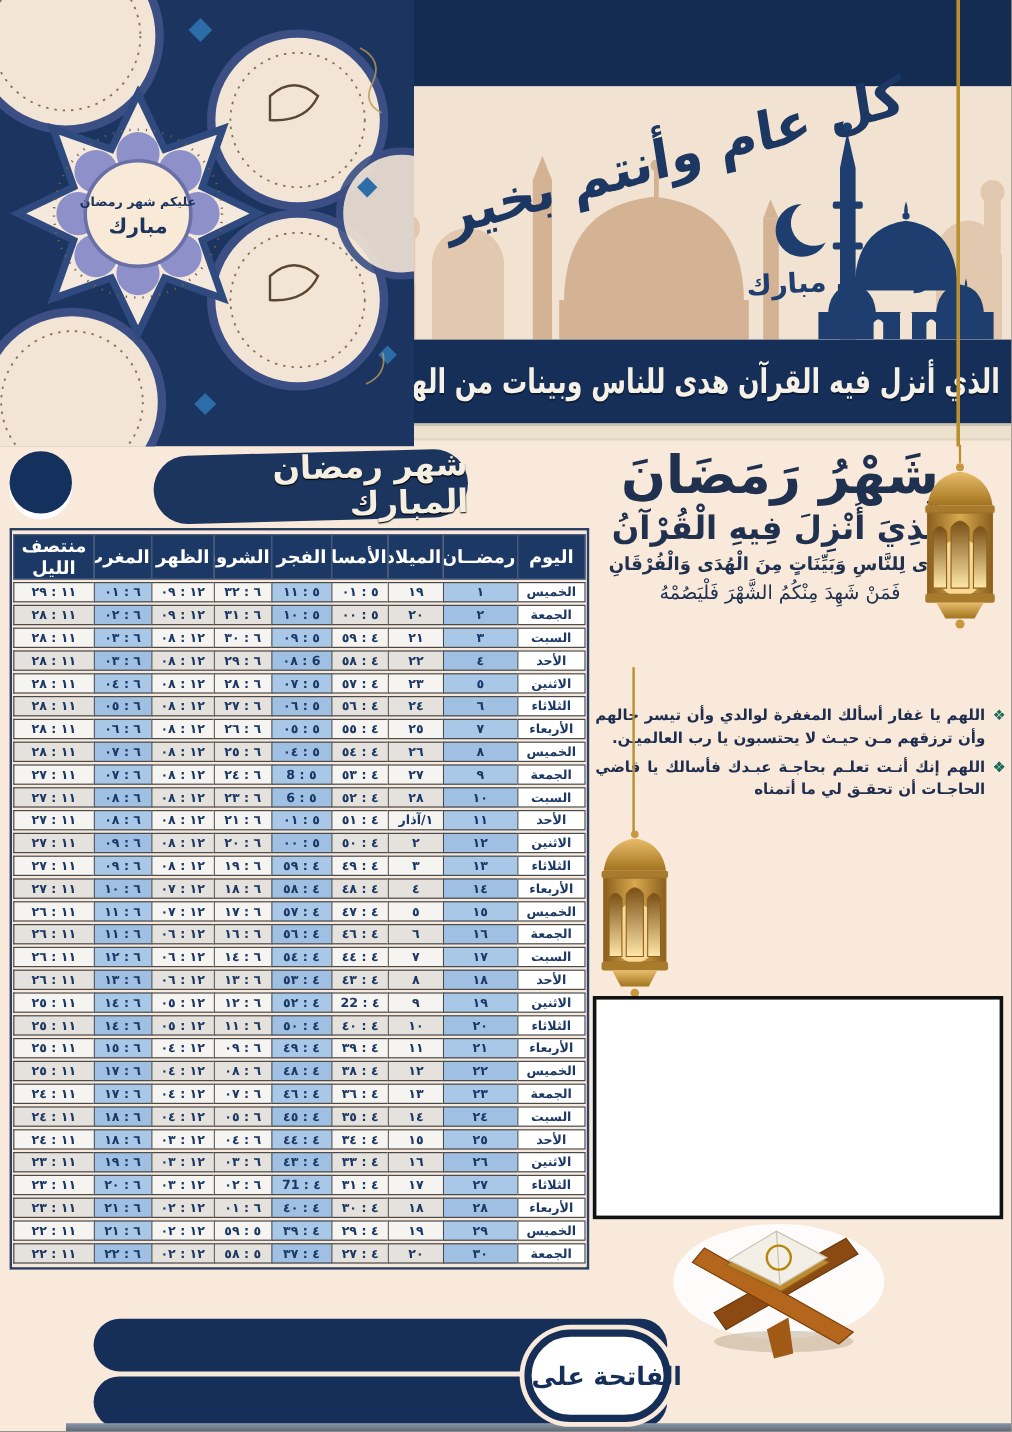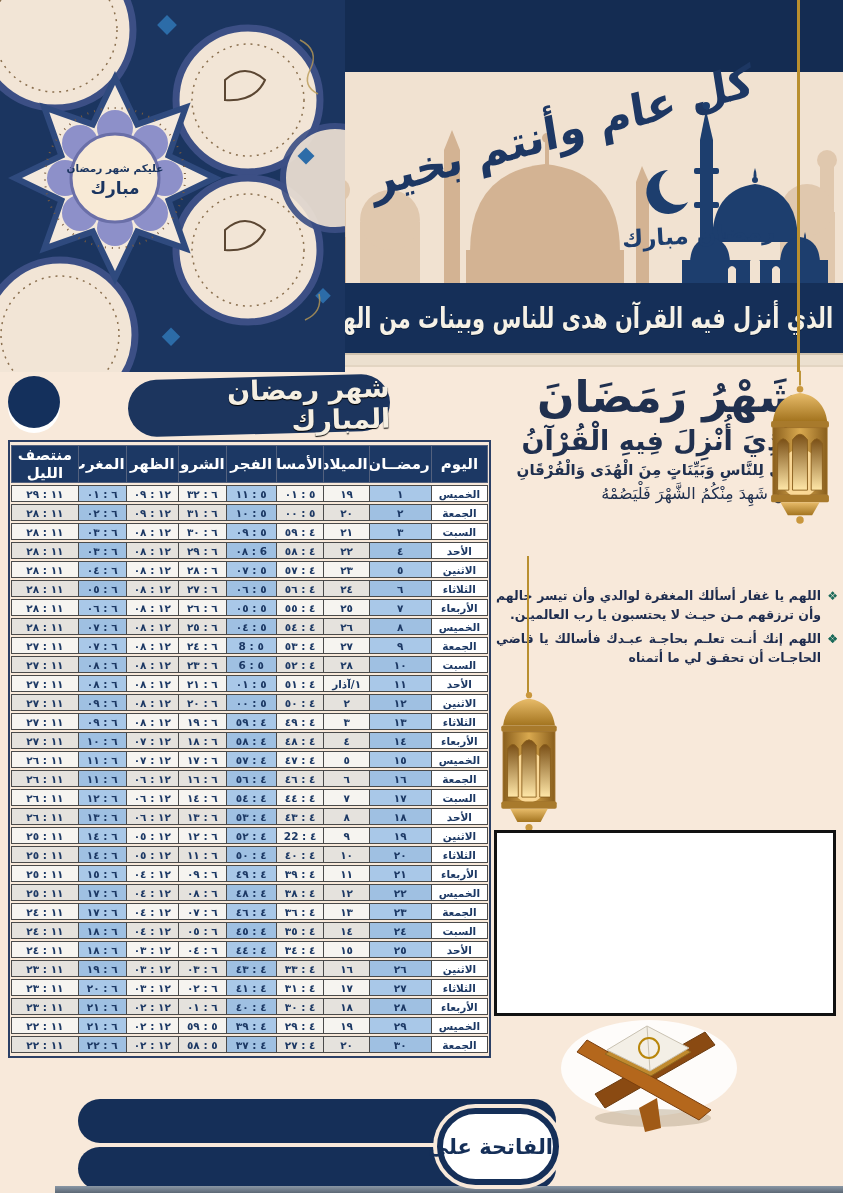--- a/index.html
+++ b/index.html
@@ -26,37 +26,37 @@
   table.timetable th{background:#1c3864;color:#ffffff;font-size:15px;font-weight:bold;height:27px;border:1px solid #53617e;padding:0 1px;overflow:hidden;}
   table.timetable td{font-size:10.5px;font-weight:bold;color:#1c3864;text-align:center;height:17px;border:1px solid #4a4a4a;padding:0 1px;overflow:hidden;white-space:nowrap;}
   table.timetable td:not(:first-child),table.timetable th:not(:first-child){border-right:none;}
   td.odd{background:#f6f4f0;}
   td.even{background:#e5e2dd;}
   td.c1,td.c4,td.c7{background:#a9c8e8;}
   td.even.c1,td.even.c4,td.even.c7{background:#9fc0e2;}
   td.c0{background:#ffffff;font-size:11px;}
 
   
-  .verse-block{position:absolute;left:498px;top:372px;width:304px;color:#20304f;direction:rtl;}
+  .verse-block{position:absolute;left:498px;top:372px;width:304px;text-align:center;color:#20304f;direction:rtl;}
   .verse-block .l1{font-size:44px;font-weight:bold;line-height:1.15;}
   .verse-block .l2{font-size:27px;font-weight:bold;line-height:1.3;}
   .verse-block .l3{font-size:15px;font-weight:bold;line-height:1.6;}
   .verse-block .l4{font-size:16px;font-weight:normal;line-height:1.5;}
   .duas{position:absolute;left:496px;top:586px;width:342px;direction:rtl;color:#1e2c4e;font-size:12.5px;font-weight:bold;line-height:1.55;text-align:justify;}
   .dua{position:relative;padding-right:17px;margin-bottom:4px;}
   .dua .bullet{position:absolute;right:0;top:1px;color:#1b6a5a;font-size:12px;}
   .white-box{position:absolute;left:494px;top:830px;width:342px;height:186px;background:#ffffff;border:3px solid #111111;}
   .lantern-top{position:absolute;left:758px;top:366px;width:84px;height:168px;}
   .lantern-mid{position:absolute;left:486px;top:688px;width:86px;height:152px;}
   .quran{position:absolute;left:553px;top:998px;width:192px;height:138px;}
 
   
   .bar1{position:absolute;left:78px;top:1099px;width:478px;height:44px;background:#152f58;border-radius:22px;}
   .bar2{position:absolute;left:78px;top:1147px;width:478px;height:43px;background:#152f58;border-radius:22px;}
-  .fatiha-pill{position:absolute;left:437px;top:1108px;width:122px;height:77px;background:#ffffff;border:6px solid #152f58;border-radius:45px;box-shadow:0 0 0 4px #f8e9da;display:flex;align-items:center;justify-content:flex-start;color:#152f58;font-size:21px;font-weight:bold;white-space:nowrap;z-index:5;}
+  .fatiha-pill{position:absolute;left:437px;top:1108px;width:122px;height:77px;background:#ffffff;border:6px solid #152f58;border-radius:45px;box-shadow:0 0 0 4px #f8e9da;display:flex;align-items:center;justify-content:flex-end;color:#152f58;font-size:21px;font-weight:bold;white-space:nowrap;z-index:5;}
   .bottom-strip{position:absolute;left:55px;top:1186px;width:788px;height:7px;background:linear-gradient(#8a97a5,#5c6875);}
 </style>
 </head>
 <body>
 
 <div class="page">
 
   <div class="band-top"></div>
 
   <div class="band-mosque">
@@ -488,21 +488,21 @@
             <td class="c5 even">٦ : ٠٣</td>
             <td class="c6 even">١٢ : ٠٣</td>
             <td class="c7 even">٦ : ١٩</td>
             <td class="c8 even">١١ : ٢٣</td>
           </tr>
           <tr>
             <td class="c0 odd">الثلاثاء</td>
             <td class="c1 odd">٢٧</td>
             <td class="c2 odd">١٧</td>
             <td class="c3 odd">٤ : ٣١</td>
-            <td class="c4 odd">٤ : ٤١</td>
+            <td class="c4 odd">٤ : 71</td>
             <td class="c5 odd">٦ : ٠٢</td>
             <td class="c6 odd">١٢ : ٠٣</td>
             <td class="c7 odd">٦ : ٢٠</td>
             <td class="c8 odd">١١ : ٢٣</td>
           </tr>
           <tr>
             <td class="c0 even">الأربعاء</td>
             <td class="c1 even">٢٨</td>
             <td class="c2 even">١٨</td>
             <td class="c3 even">٤ : ٣٠</td>

